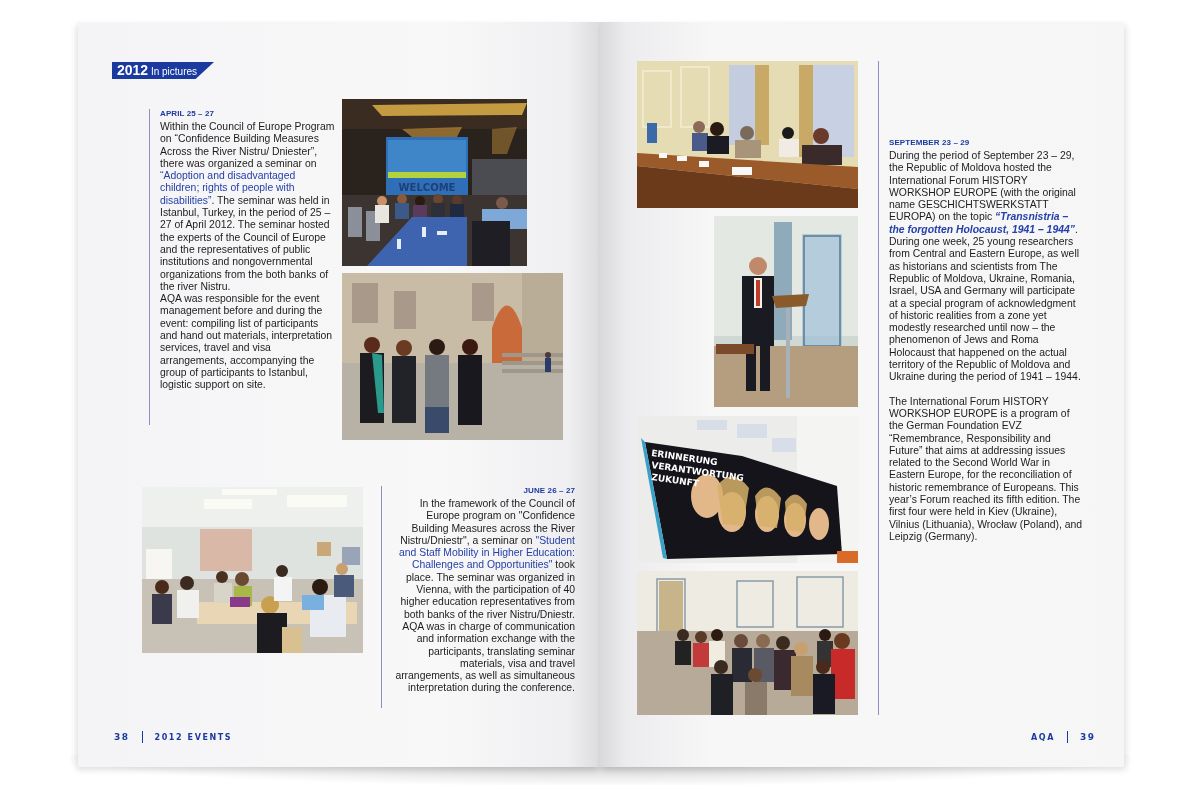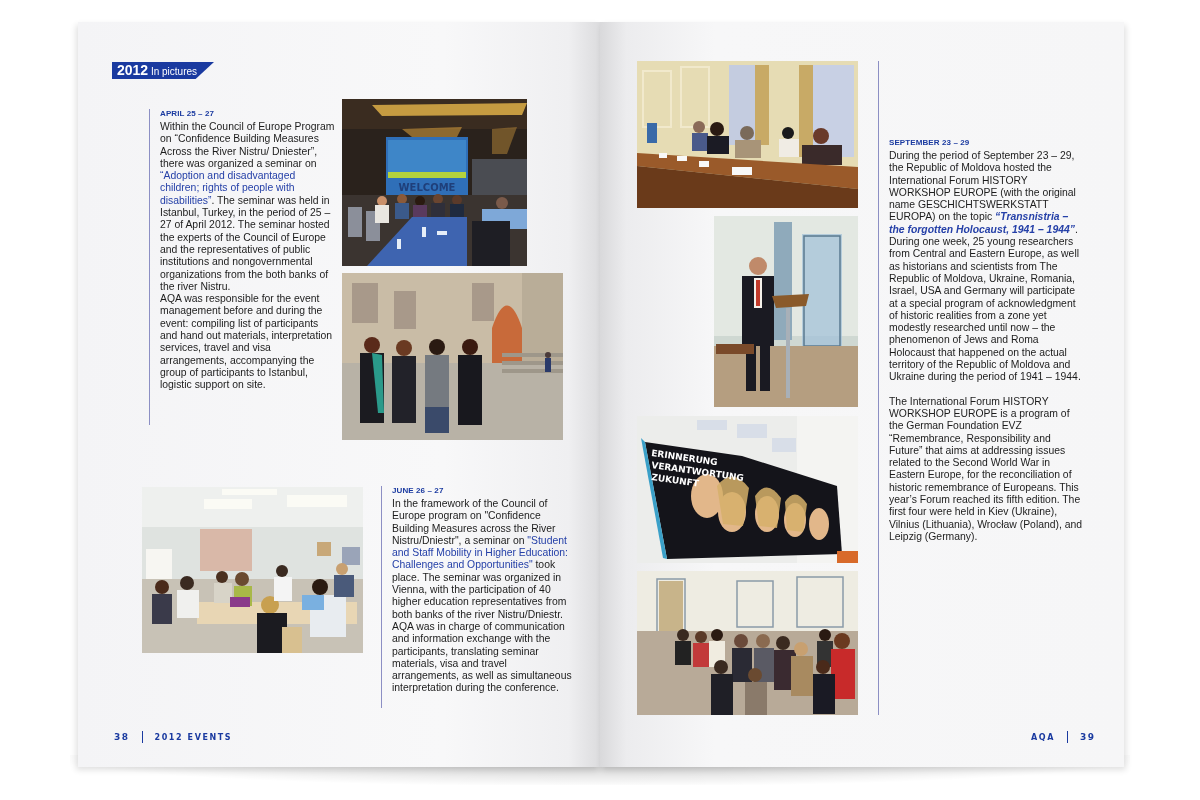--- a/index.html
+++ b/index.html
@@ -187,21 +187,21 @@
       <circle cx="178" cy="100" r="8" fill="#2a1a10"></circle>
         <rect x="168" y="108" width="36" height="42" fill="#e8ecf0"></rect>
       <rect x="160" y="108" width="22" height="15" fill="#7ab0e0"></rect>
       <circle cx="200" cy="82" r="6" fill="#c8a070"></circle>
         <rect x="192" y="88" width="20" height="22" fill="#4a5a7a"></rect>
     </g>
     <rect x="140" y="140" width="20" height="26" fill="#d8c090"></rect>
   </svg>
 </div>
 
-<div class="text-block" style="left:381px; top:486px; width:194px; height:222px;">
+<div class="text-block" style="left:381px; top:486px; width:194px; height:222px;text-align:right;">
   <div class="date">JUNE 26 – 27</div>
   <p><span>In the framework of the Council of Europe program on "Confidence Building Measures across the River Nistru/Dniestr", a seminar on </span><span class="hl">"Student and Staff Mobility in Higher Education: Challenges and Opportunities"</span><span> took place. The seminar was organized in Vienna, with the participation of 40 higher education representatives from both banks of the river Nistru/Dniestr. AQA was in charge of communication and information exchange with the participants, translating seminar materials, visa and travel arrangements, as well as simultaneous interpretation during the conference.</span></p>
 </div>
 
 <div class="footer" style="left:114px;">
   <span class="num">38</span><span class="sep"></span><span>2012 EVENTS</span>
 </div>
 
 <div class="page page-right"></div>
 

